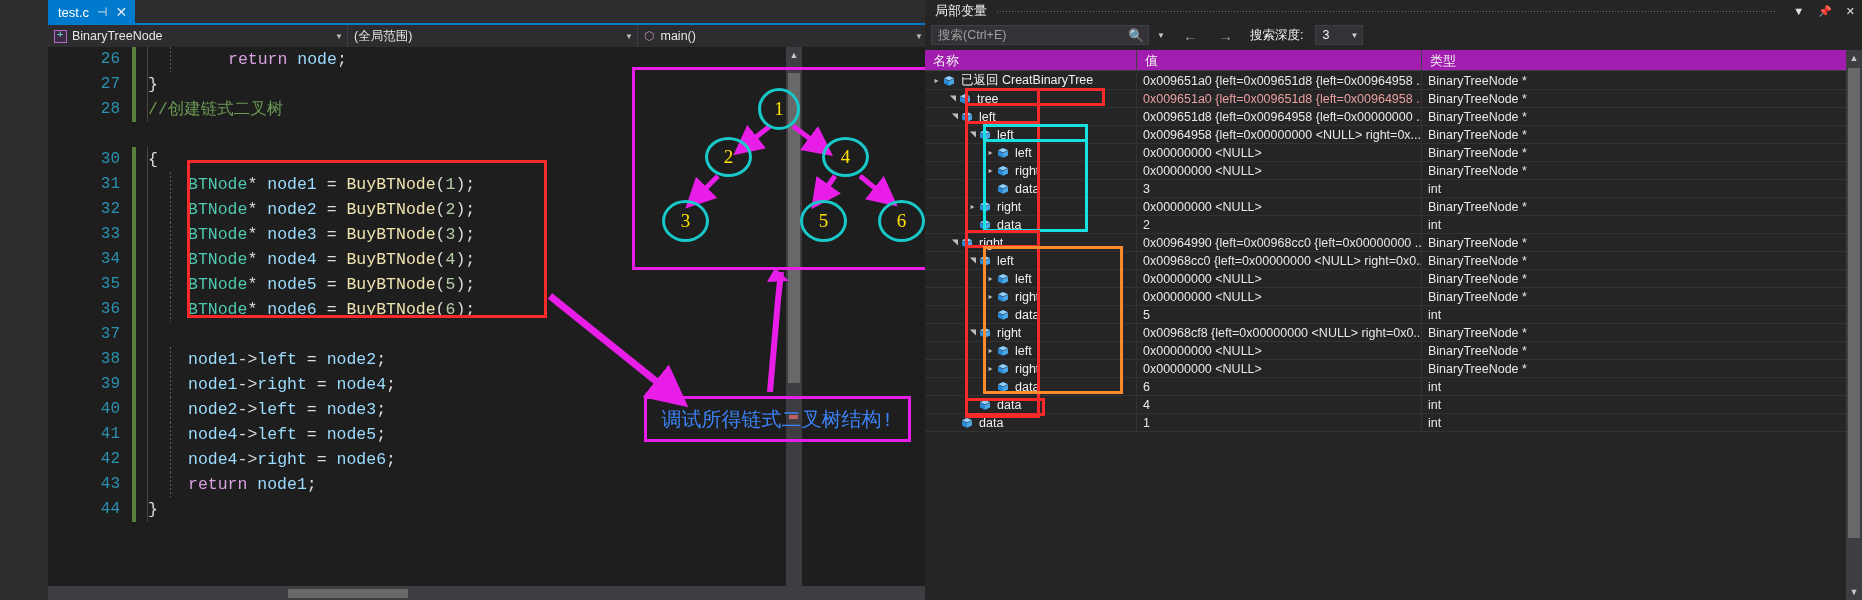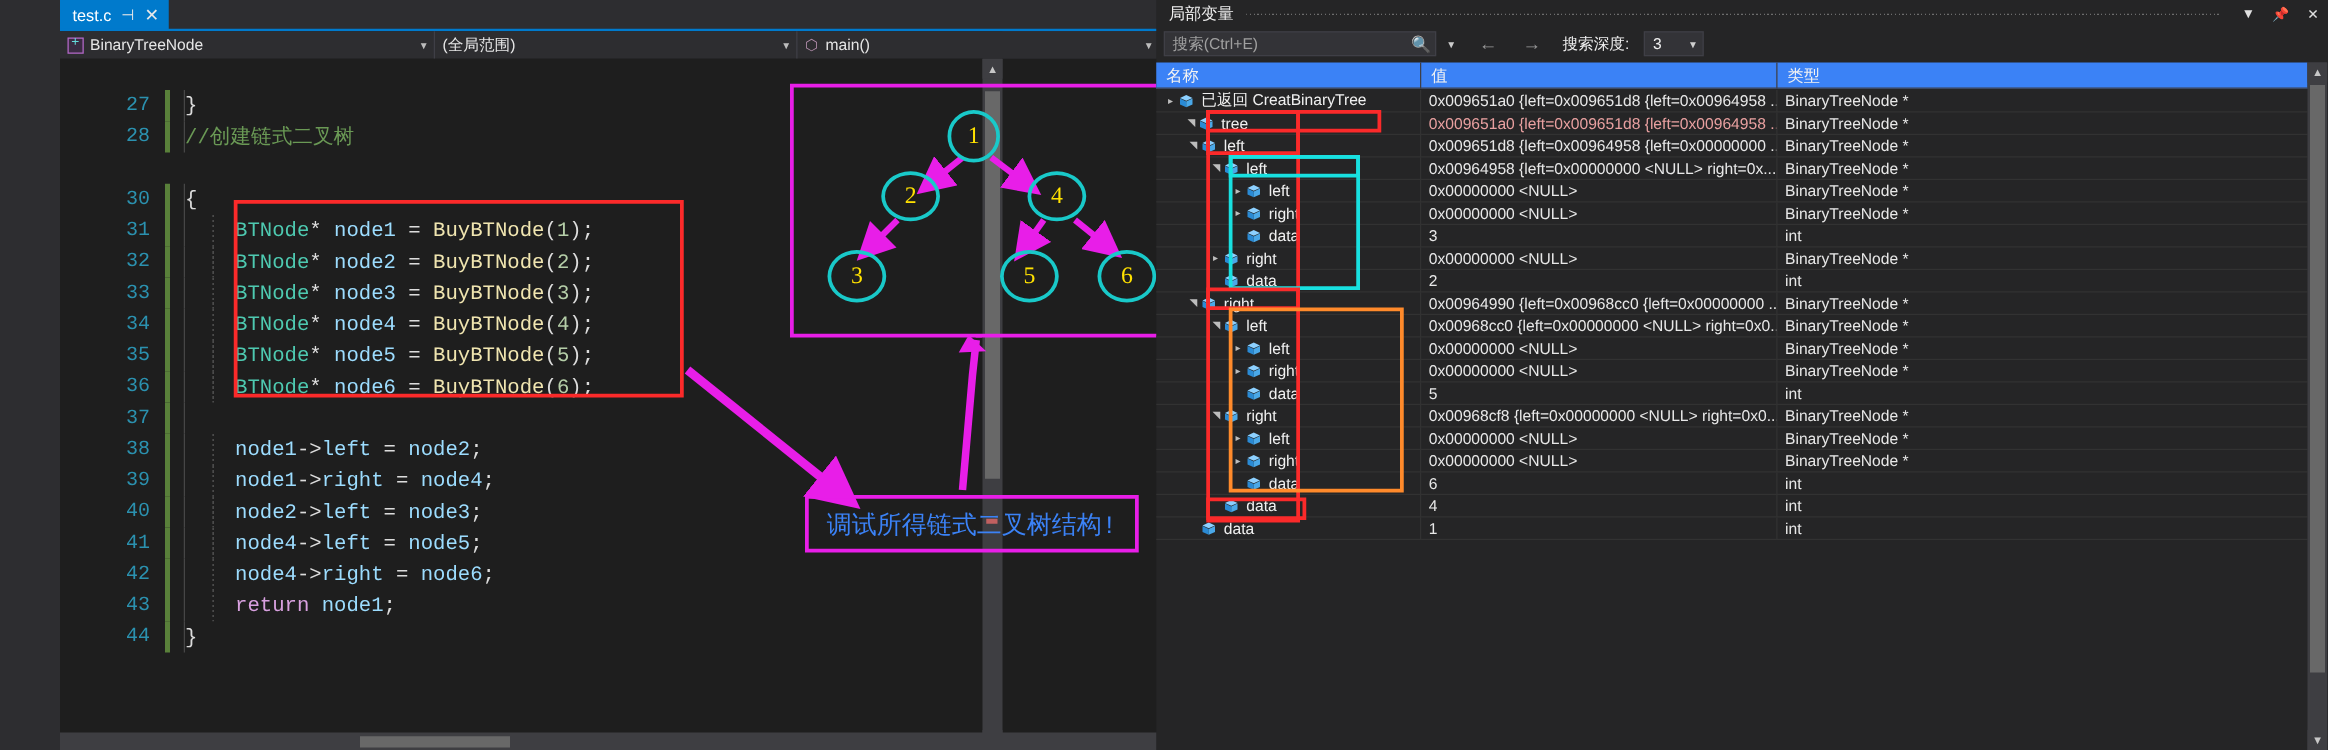--- a/index.html
+++ b/index.html
@@ -175,21 +175,21 @@
   #depth-box {
     width: 48px; height: 20px; background: #333337; border: 1px solid #3f3f46;
     margin-left: 6px; display: flex; align-items: center; padding-left: 6px;
     color: #f0f0f0; font-size: 12.5px; position: relative;
   }
   #depth-box .cb-arrow { position: absolute; right: 4px; color: #cfcfcf; font-size: 8px; }
 
   #grid { position: absolute; left: 0; top: 50px; width: 937px; height: 550px; }
   #grid-head {
     position: absolute; left: 0; top: 0; width: 921px; height: 21px;
-    background: #3b82f6; border-bottom: 1px solid #3f3f46; display: flex;
+    background: #a21caf; border-bottom: 1px solid #3f3f46; display: flex;
   }
   .hcell {
     color: #f2f2f2; font-size: 13px; display: flex; align-items: center;
     padding-left: 8px; border-right: 1px solid #3f3f46; height: 21px;
   }
   .hc-name { width: 212px; }
   .hc-val  { width: 285px; }
   .hc-type { width: 424px; border-right: none; }
 
   .grid-row {
@@ -265,20 +265,21 @@
       </div>
       <div class="nav-combo" id="nav-func">
         <span class="icon-cube">⬡</span>
         <span>main()</span>
         <span class="cb-arrow">▼</span>
       </div>
       <div class="nav-split-btn">⇳</div>
     </div>
 
     <div id="code-area">
+        <div class="code-row" style="top: 0px; position: absolute; left: 0px; width: 909px;"><span class="lineno">26</span><span class="changebar"></span><span class="guide1"></span><span class="guide2"></span><span class="codetext" style="left: 180px;"><span class="kw">return </span><span class="var">node</span><span class="pln">;</span></span></div>
         <div class="code-row" style="top: 25px; position: absolute; left: 0px; width: 909px;"><span class="lineno">27</span><span class="changebar"></span><span class="guide1"></span><span class="codetext" style="left: 100px;"><span class="pln">}</span></span></div>
         <div class="code-row" style="top: 50px; position: absolute; left: 0px; width: 909px;"><span class="lineno">28</span><span class="changebar"></span><span class="guide1"></span><span class="codetext" style="left: 100px;"><span class="cmt">//创建链式二叉树</span></span></div>
         <div class="code-row" style="top: 100px; position: absolute; left: 0px; width: 909px; padding-left: 13px;"><span class="lineno">30</span><span class="changebar"></span><span class="guide1"></span><span class="codetext" style="left: 100px;"><span class="pln">{</span></span></div>
         <div class="code-row" style="top: 125px; position: absolute; left: 0px; width: 909px;"><span class="lineno">31</span><span class="changebar"></span><span class="guide1"></span><span class="guide2"></span><span class="codetext" style="left: 140px;"><span class="typ">BTNode</span><span class="pln">* </span><span class="var">node1</span><span class="pln"> = </span><span class="fn">BuyBTNode</span><span class="pln">(</span><span class="num">1</span><span class="pln">);</span></span></div>
         <div class="code-row" style="top: 150px; position: absolute; left: 0px; width: 909px;"><span class="lineno">32</span><span class="changebar"></span><span class="guide1"></span><span class="guide2"></span><span class="codetext" style="left: 140px;"><span class="typ">BTNode</span><span class="pln">* </span><span class="var">node2</span><span class="pln"> = </span><span class="fn">BuyBTNode</span><span class="pln">(</span><span class="num">2</span><span class="pln">);</span></span></div>
         <div class="code-row" style="top: 175px; position: absolute; left: 0px; width: 909px;"><span class="lineno">33</span><span class="changebar"></span><span class="guide1"></span><span class="guide2"></span><span class="codetext" style="left: 140px;"><span class="typ">BTNode</span><span class="pln">* </span><span class="var">node3</span><span class="pln"> = </span><span class="fn">BuyBTNode</span><span class="pln">(</span><span class="num">3</span><span class="pln">);</span></span></div>
         <div class="code-row" style="top: 200px; position: absolute; left: 0px; width: 909px;"><span class="lineno">34</span><span class="changebar"></span><span class="guide1"></span><span class="guide2"></span><span class="codetext" style="left: 140px;"><span class="typ">BTNode</span><span class="pln">* </span><span class="var">node4</span><span class="pln"> = </span><span class="fn">BuyBTNode</span><span class="pln">(</span><span class="num">4</span><span class="pln">);</span></span></div>
         <div class="code-row" style="top: 225px; position: absolute; left: 0px; width: 909px;"><span class="lineno">35</span><span class="changebar"></span><span class="guide1"></span><span class="guide2"></span><span class="codetext" style="left: 140px;"><span class="typ">BTNode</span><span class="pln">* </span><span class="var">node5</span><span class="pln"> = </span><span class="fn">BuyBTNode</span><span class="pln">(</span><span class="num">5</span><span class="pln">);</span></span></div>
         <div class="code-row" style="top: 250px; position: absolute; left: 0px; width: 909px;"><span class="lineno">36</span><span class="changebar"></span><span class="guide1"></span><span class="guide2"></span><span class="codetext" style="left: 140px;"><span class="typ">BTNode</span><span class="pln">* </span><span class="var">node6</span><span class="pln"> = </span><span class="fn">BuyBTNode</span><span class="pln">(</span><span class="num">6</span><span class="pln">);</span></span></div>
         <div class="code-row" style="top: 275px; position: absolute; left: 0px; width: 909px;"><span class="lineno">37</span><span class="changebar"></span><span class="guide1"></span><span class="codetext" style="left: 100px;"></span></div>

